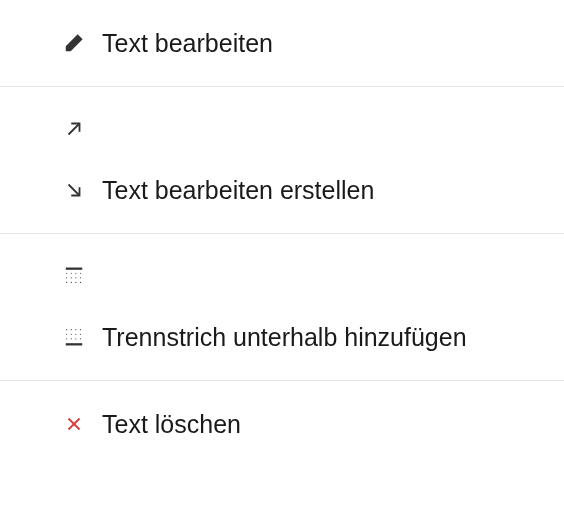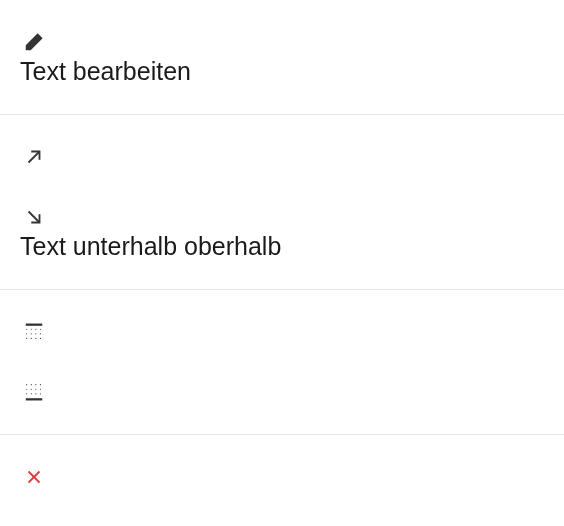--- a/index.html
+++ b/index.html
@@ -15,27 +15,26 @@
     }
     .group {
       border-bottom: 1px solid #e5e5e5;
       padding: 12px 0;
     }
     .group:last-child {
       border-bottom: none;
     }
     .item {
       display: flex;
-      align-items: flex-start;
-      padding: 16px 0 16px 20px;
+      align-items: center;
+      padding: 16px 0 16px 60px;
       font-size: 25px;
       line-height: 1.2;
       cursor: pointer;
       user-select: none;
-      flex-direction: column;
     }
     .icon {
       width: 28px;
       height: 28px;
       flex-shrink: 0;
       margin-right: 14px;
       display: inline-flex;
       align-items: center;
       justify-content: center;
       color: #333333;
@@ -77,21 +76,21 @@
         </svg>
       </span>
     </div>
     <div class="item">
       <span class="icon">
         <svg viewBox="0 0 24 24">
           <line x1="6" y1="6" x2="18" y2="18"></line>
           <polyline points="18 9 18 18 9 18"></polyline>
         </svg>
       </span>
-      <span class="label">Text unterhalb oberhalb</span>
+      <span class="label">Text bearbeiten erstellen</span>
     </div>
   </div>
 
   <div class="group">
     <div class="item">
       <span class="icon">
         <svg viewBox="0 0 24 24" stroke-width="2">
           <line x1="3" y1="4" x2="21" y2="4" stroke-width="2.5"></line>
           <circle cx="4" cy="9" r="0.6" fill="currentColor" stroke="none"></circle>
           <circle cx="9" cy="9" r="0.6" fill="currentColor" stroke="none"></circle>
@@ -119,27 +118,29 @@
           <circle cx="9" cy="9" r="0.6" fill="currentColor" stroke="none"></circle>
           <circle cx="14" cy="9" r="0.6" fill="currentColor" stroke="none"></circle>
           <circle cx="19" cy="9" r="0.6" fill="currentColor" stroke="none"></circle>
           <circle cx="4" cy="14" r="0.6" fill="currentColor" stroke="none"></circle>
           <circle cx="9" cy="14" r="0.6" fill="currentColor" stroke="none"></circle>
           <circle cx="14" cy="14" r="0.6" fill="currentColor" stroke="none"></circle>
           <circle cx="19" cy="14" r="0.6" fill="currentColor" stroke="none"></circle>
           <line x1="3" y1="20" x2="21" y2="20" stroke-width="2.5"></line>
         </svg>
       </span>
+      <span class="label">Trennstrich unterhalb hinzufügen</span>
     </div>
   </div>
 
   <div class="group">
     <div class="item danger">
       <span class="icon">
         <svg viewBox="0 0 24 24" stroke-width="2.2">
           <line x1="6" y1="6" x2="18" y2="18"></line>
           <line x1="18" y1="6" x2="6" y2="18"></line>
         </svg>
       </span>
+      <span class="label">Text löschen</span>
     </div>
   </div>
 
 </div>
 
 </body></html>

